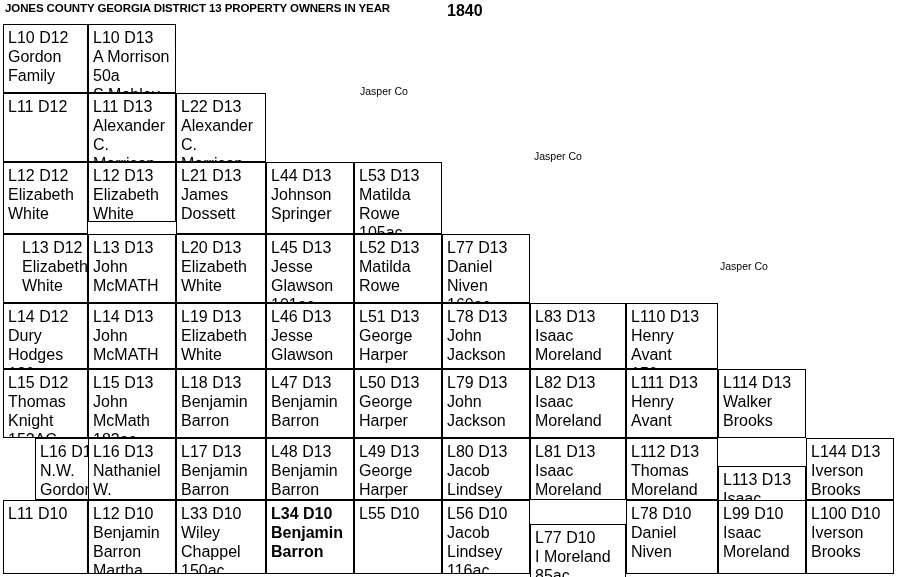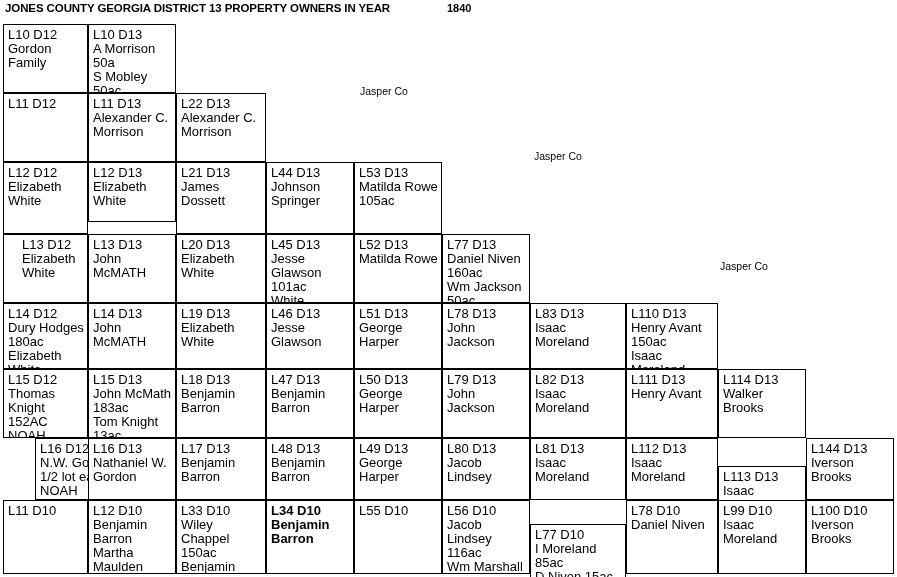--- a/index.html
+++ b/index.html
@@ -25,32 +25,32 @@
     top: 2px;
     font-size: 11.5px;
     font-weight: bold;
     letter-spacing: -0.1px;
     white-space: nowrap;
   }
   .title-year {
     position: absolute;
     left: 447px;
     top: 2px;
-    font-size: 11px;
+    font-size: 16px;
     font-weight: bold;
     white-space: nowrap;
   }
   .cell {
     position: absolute;
     box-sizing: border-box;
     border: 1px solid #000000;
     background: #ffffff;
     padding: 3px 3px 2px 4px;
-    font-size: 13px;
-    line-height: 14px;
+    font-size: 16px;
+    line-height: 19px;
     overflow: hidden;
     white-space: pre-line;
   }
   .label-free {
     position: absolute;
     font-size: 10.5px;
     line-height: 12.4px;
     white-space: pre-line;
     background: transparent;
   }
@@ -178,21 +178,21 @@
       <div class="cell" style="left: 266px; top: 438px; width: 88px; height: 62px;">L48 D13
 Benjamin
 Barron</div>
       <div class="cell" style="left: 354px; top: 438px; width: 88px; height: 62px;">L49 D13
 George Harper</div>
       <div class="cell" style="left: 442px; top: 438px; width: 88px; height: 62px;">L80 D13
 Jacob Lindsey</div>
       <div class="cell" style="left: 530px; top: 438px; width: 96px; height: 62px;">L81 D13
 Isaac Moreland</div>
       <div class="cell" style="left: 626px; top: 438px; width: 92px; height: 62px;">L112 D13
-Isaac Moreland</div>
+Thomas Moreland</div>
       <div class="cell" style="left: 718px; top: 438px; width: 88px; height: 62px; margin-top: 28px;">L113 D13
 Isaac Moreland
 96ac
 Iverson Brooks
 106ac</div>
       <div class="cell" style="left: 806px; top: 438px; width: 88px; height: 62px;">L144 D13
 Iverson Brooks</div>
       <div class="cell" style="left: 3px; top: 500px; width: 85px; height: 74px;">L11 D10</div>
       <div class="cell" style="left: 88px; top: 500px; width: 88px; height: 74px;">L12 D10
 Benjamin Barron

